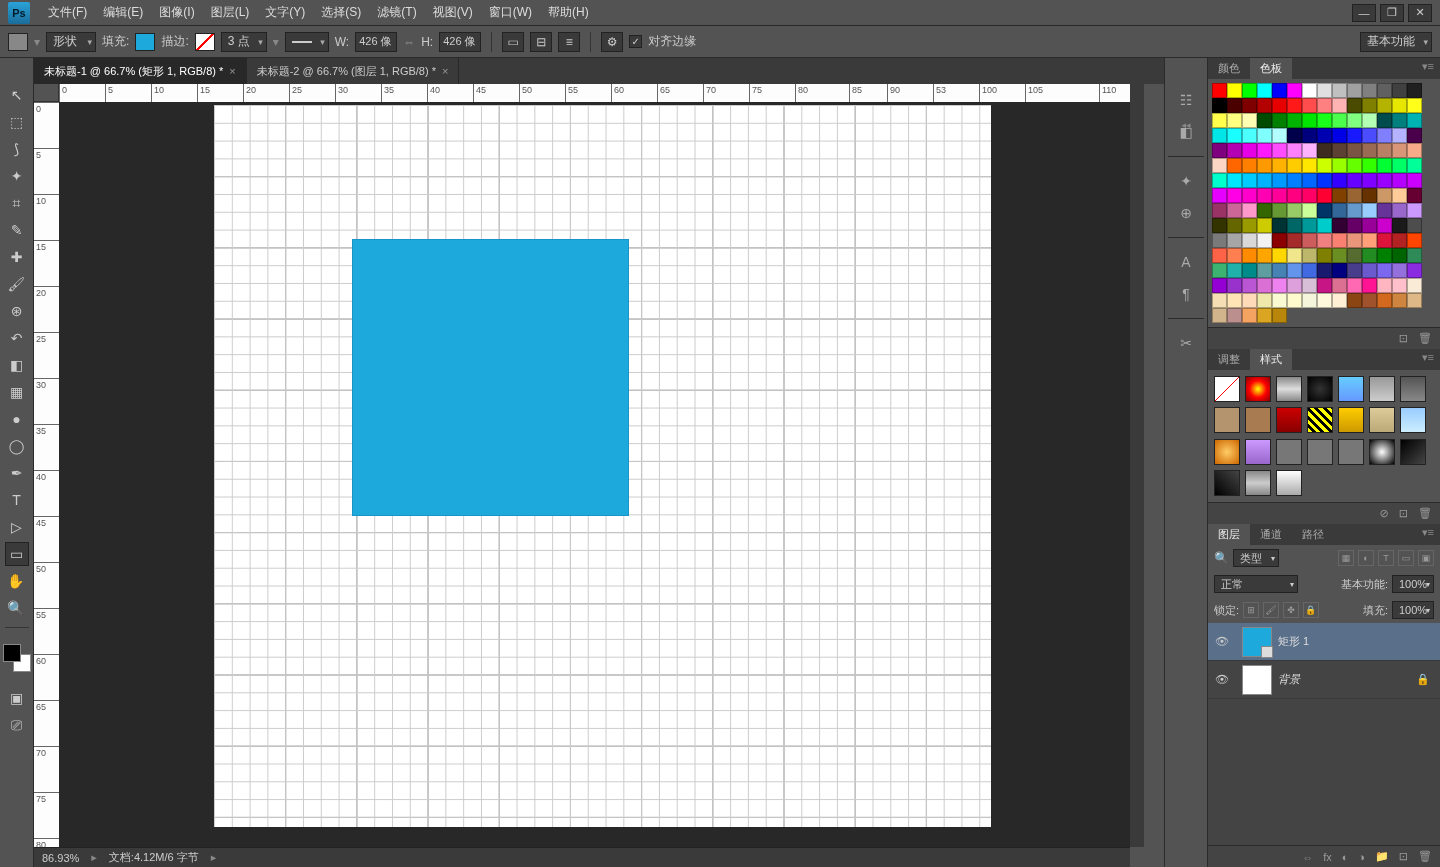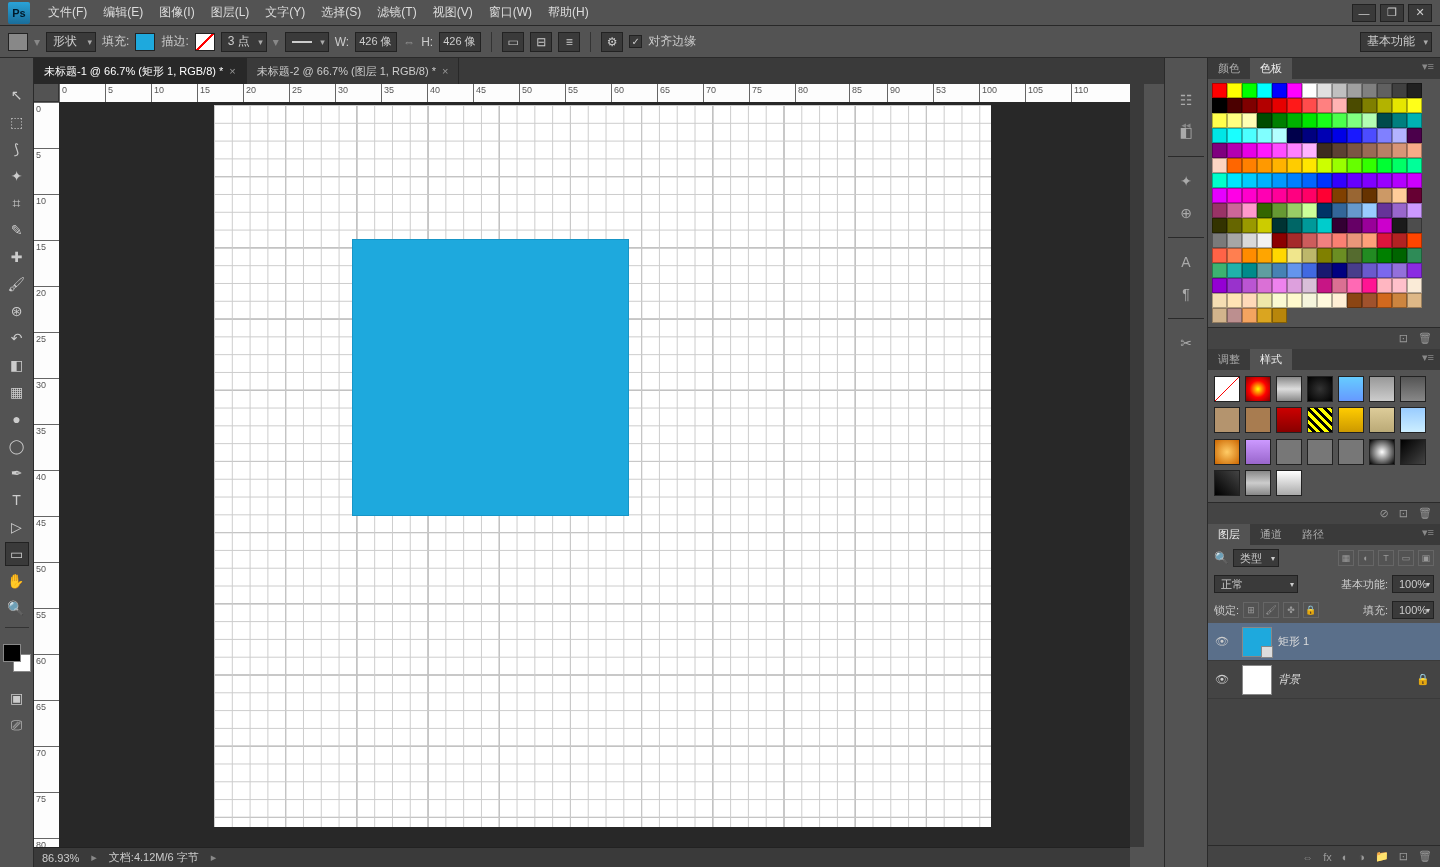--- a/index.html
+++ b/index.html
@@ -246,21 +246,21 @@
     </div>
     <div class="tick" style="left: 874px;">
       <span>53</span>
     </div>
     <div class="tick" style="left: 920px;">
       <span>100</span>
     </div>
     <div class="tick" style="left: 966px;">
       <span>105</span>
     </div>
-    <div class="tick" style="left: 1012px;">
+    <div class="tick" style="left: 1040px;">
       <span>110</span>
     </div>
   </div>
 <div class="ruler-v" id="ruler-v">
     <div class="tick" style="top: 0px;">
       <span>0</span>
     </div>
     <div class="tick" style="top: 46px;">
       <span>5</span>
     </div>

